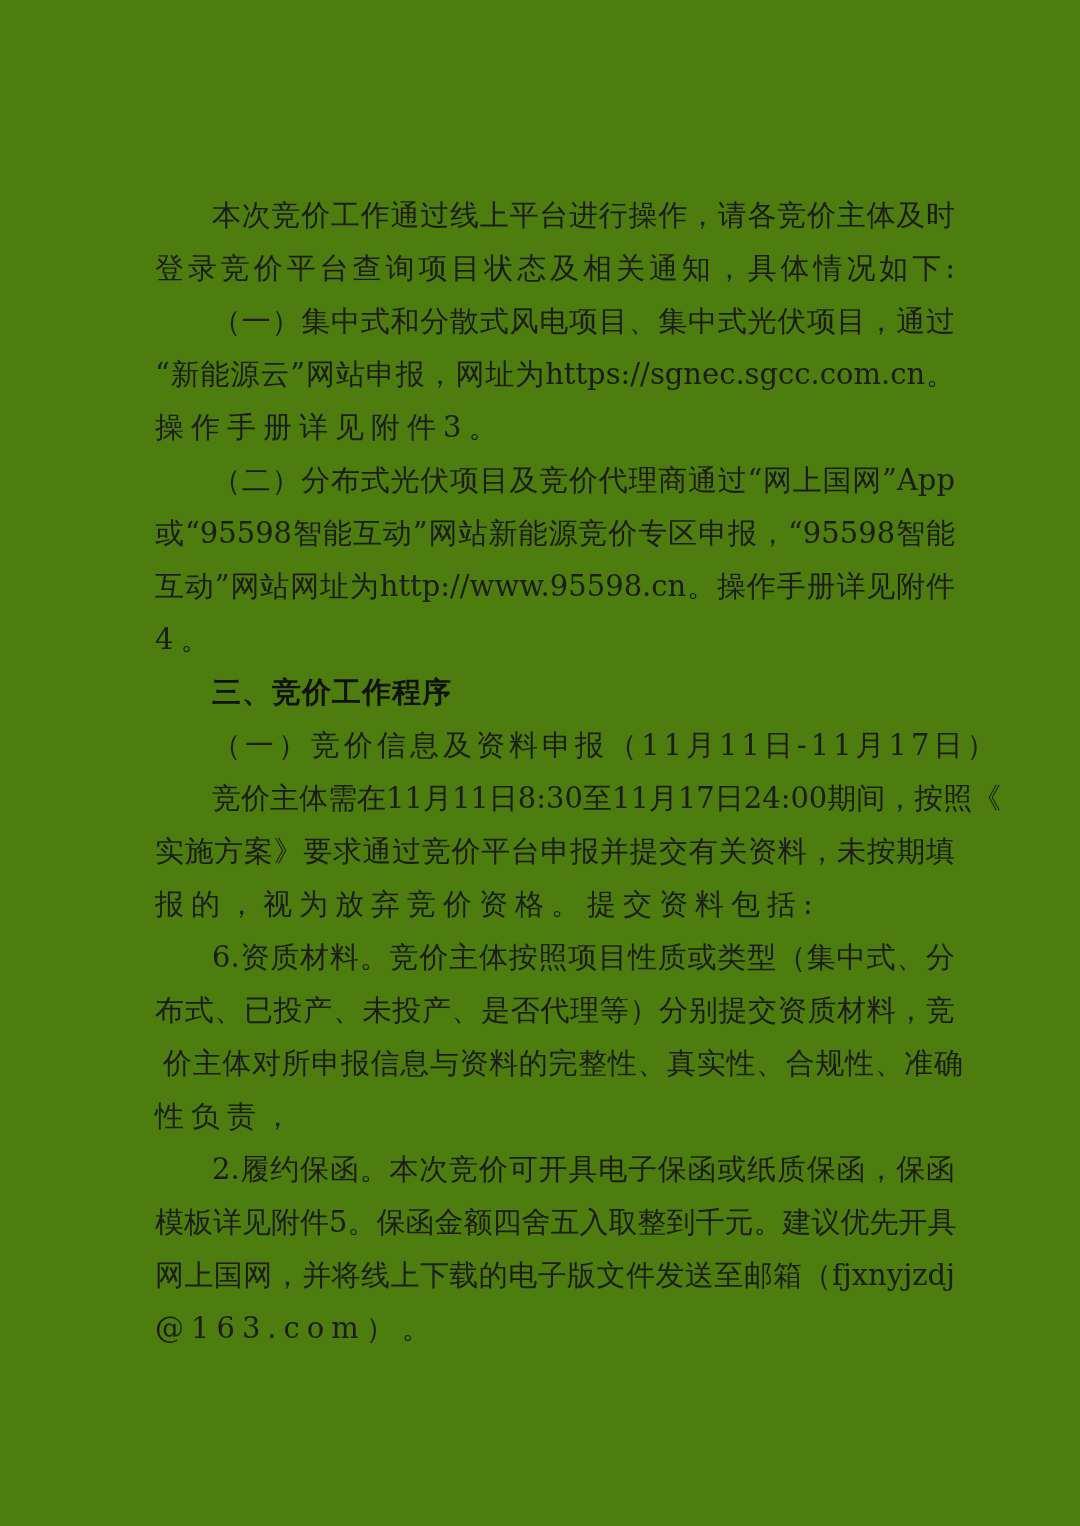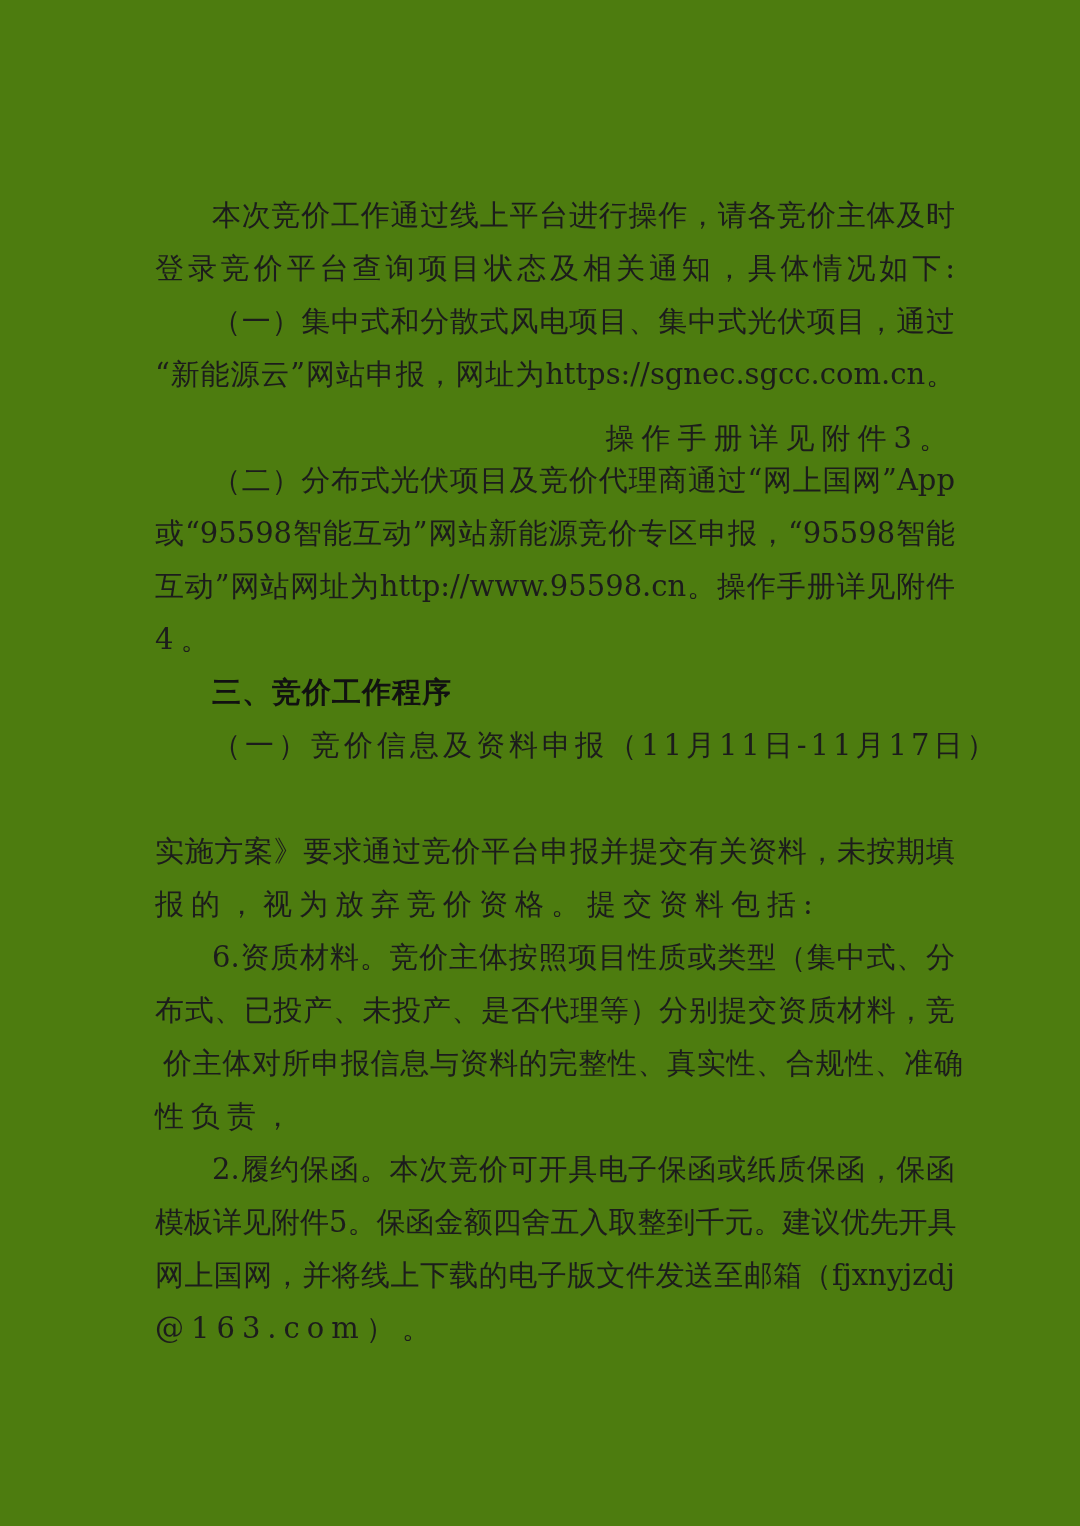--- a/index.html
+++ b/index.html
@@ -32,31 +32,32 @@
 </head>
 <body>
 
 <div class="page">
 
   <div class="line indent just" style="top:195px;">本次竞价工作通过线上平台进行操作，请各竞价主体及时</div>
   <div class="line just" style="top:248px;">登录竞价平台查询项目状态及相关通知，具体情况如下:</div>
 
   <div class="line indent just" style="top:301px;">（一）集中式和分散式风电项目、集中式光伏项目，通过</div>
   <div class="line just" style="top:354px;">“新能源云”网站申报，网址为https://sgnec.sgcc.com.cn。</div>
-  <div class="line" style="top:418px;text-align:right;">操作手册详见附件3。</div>
+  <div class="line" style="top:407px;">操作手册详见附件3。</div>
 
   <div class="line indent just" style="top:460px;">（二）分布式光伏项目及竞价代理商通过“网上国网”App</div>
   <div class="line just" style="top:513px;">或“95598智能互动”网站新能源竞价专区申报，“95598智能</div>
   <div class="line just" style="top:566px;">互动”网站网址为http://www.95598.cn。操作手册详见附件</div>
   <div class="line" style="top:619px;">4。</div>
 
   <div class="line indent heading" style="top:672px;">三、竞价工作程序</div>
 
   <div class="line indent" style="top:725px; letter-spacing:4px;">（一）竞价信息及资料申报（11月11日-11月17日）</div>
 
+  <div class="line indent just" style="top:778px;">竞价主体需在11月11日8:30至11月17日24:00期间，按照《</div>
   <div class="line just" style="top:831px;">实施方案》要求通过竞价平台申报并提交有关资料，未按期填</div>
   <div class="line" style="top:884px;">报的，视为放弃竞价资格。提交资料包括:</div>
 
   <div class="line indent just" style="top:937px;">6.资质材料。竞价主体按照项目性质或类型（集中式、分</div>
   <div class="line just" style="top:990px;">布式、已投产、未投产、是否代理等）分别提交资质材料，竞</div>
   <div class="line just" style="top:1043px;margin-left:8px;">价主体对所申报信息与资料的完整性、真实性、合规性、准确</div>
   <div class="line" style="top:1096px;">性负责，</div>
 
   <div class="line indent just" style="top:1149px;">2.履约保函。本次竞价可开具电子保函或纸质保函，保函</div>
   <div class="line just" style="top:1202px;">模板详见附件5。保函金额四舍五入取整到千元。建议优先开具</div>

